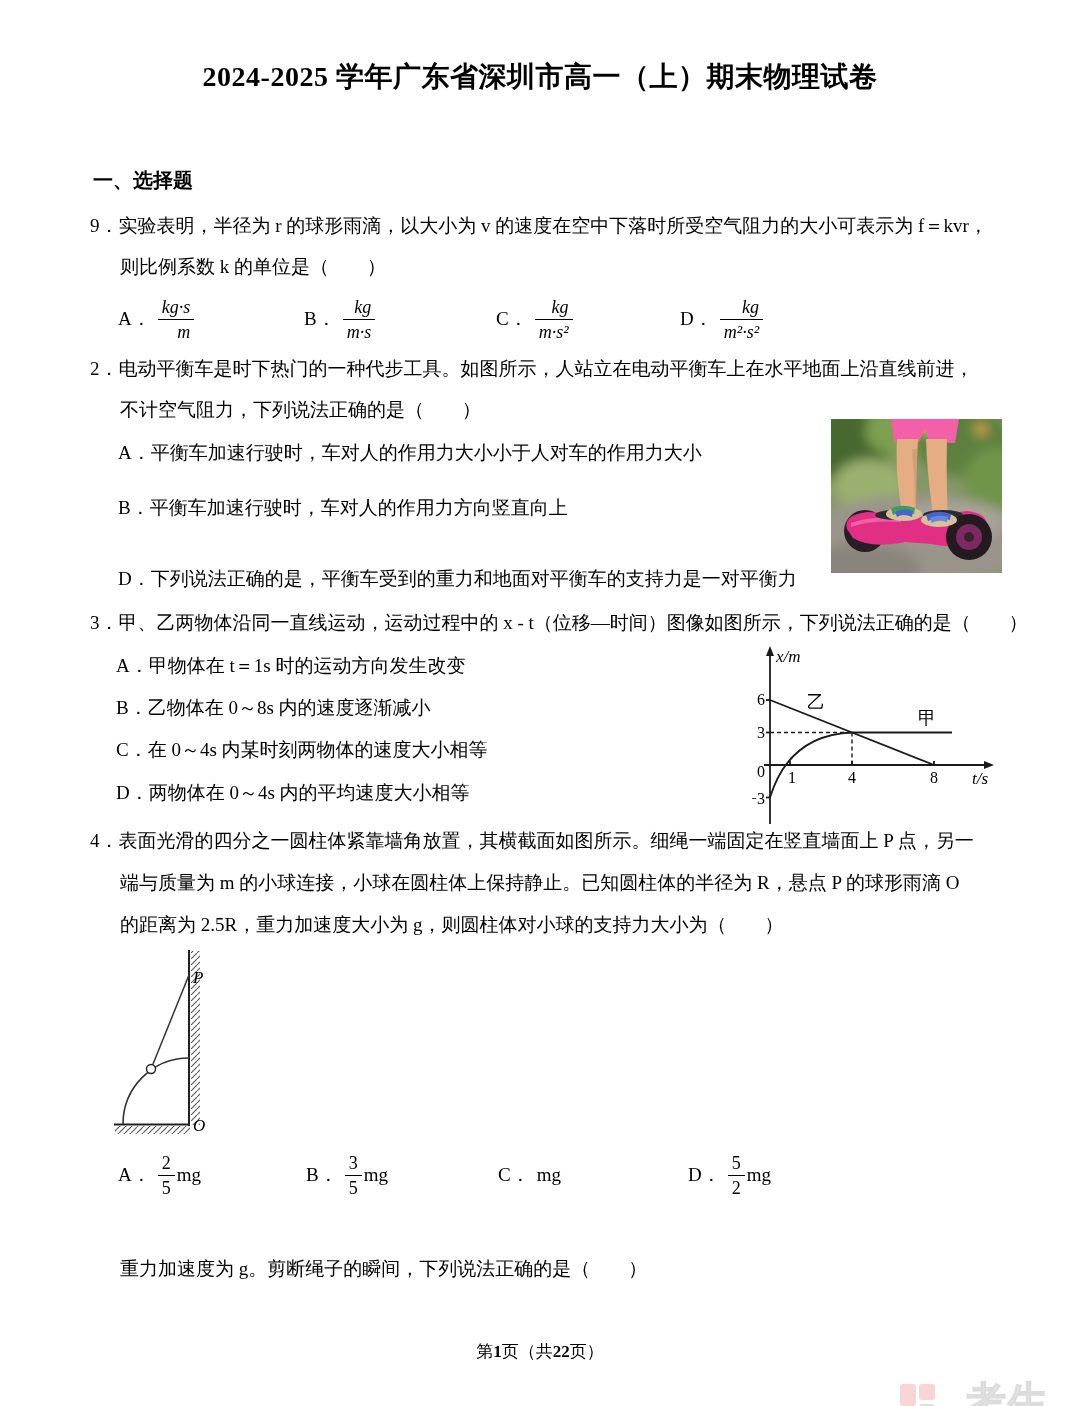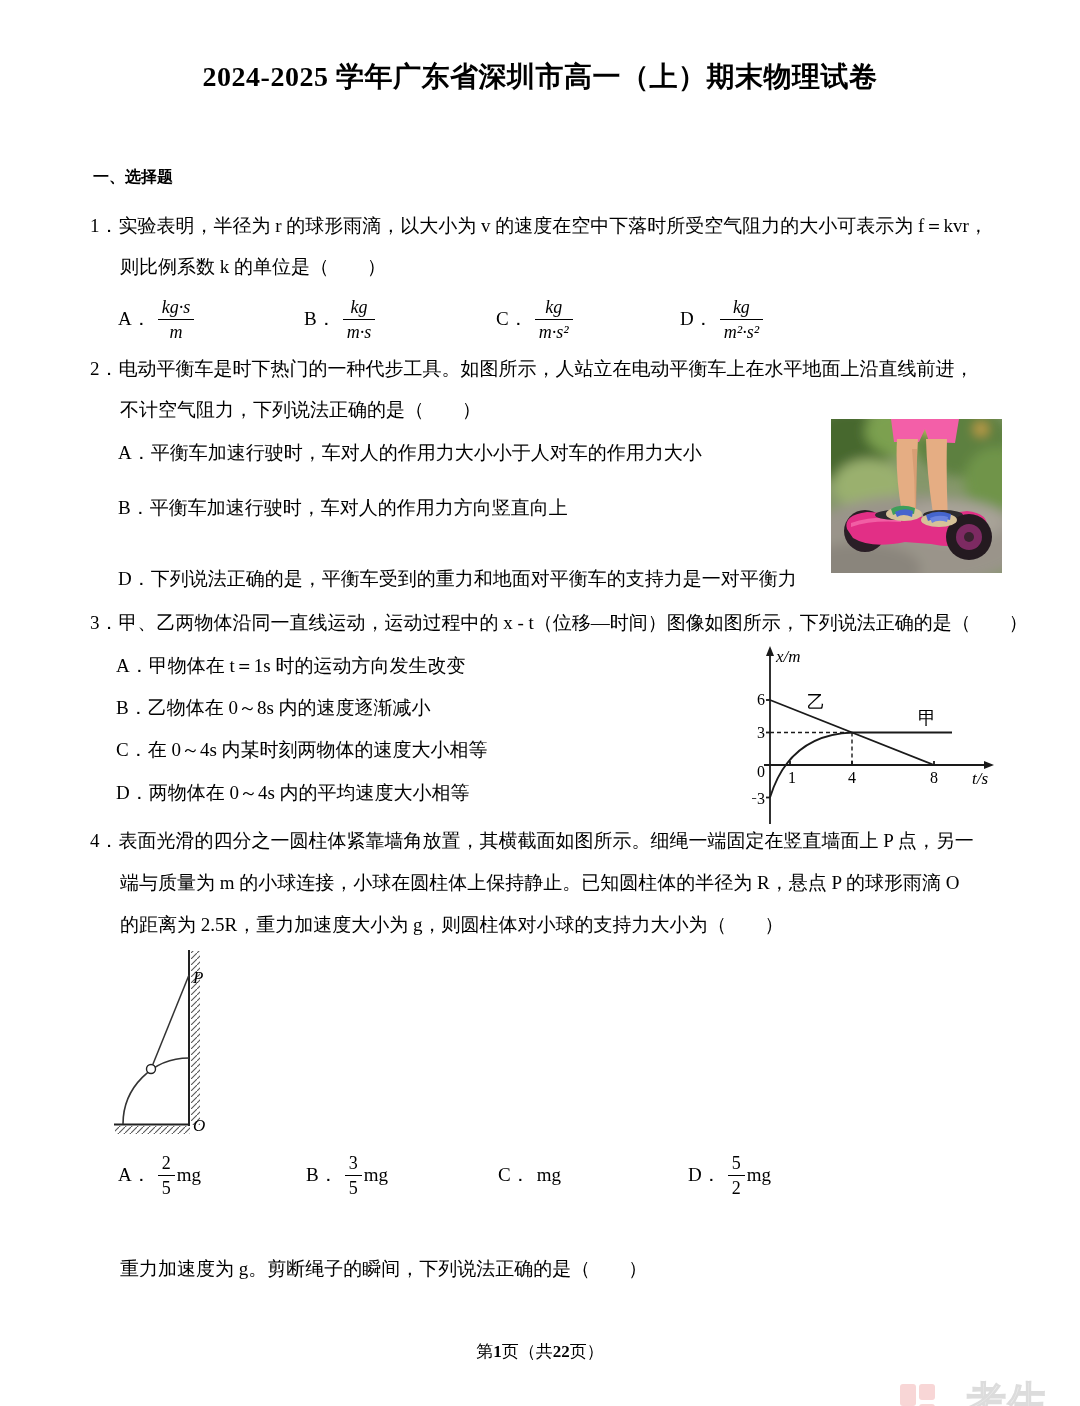--- a/index.html
+++ b/index.html
@@ -1,44 +1,44 @@
 <!DOCTYPE html>
 <html><head>
 <meta charset="utf-8">
 <style>
   html,body{margin:0;padding:0;background:#fff;}
   body{width:1080px;height:1406px;font-family:"Liberation Serif","DejaVu Serif",serif;color:#000;}
   .page{position:relative;width:1080px;height:1406px;overflow:hidden;background:#fff;margin-top:44px;}
   .line{position:absolute;font-size:19px;white-space:nowrap;line-height:1.25;}
   .title{position:absolute;left:0;top:14px;width:100%;text-align:center;font-size:28px;font-weight:bold;letter-spacing:0.5px;}
-  .section{position:absolute;font-size:16px;font-weight:bold;}
+  .section{position:absolute;font-size:20px;font-weight:bold;}
   .optfrac{position:absolute;display:flex;align-items:center;height:56px;font-size:19px;}
   .optfrac .lab{margin-right:7px;}
-  .frac{display:inline-block;text-align:center;line-height:1;font-size:18px;}
+  .frac{display:inline-block;text-align:right;line-height:1;font-size:18px;}
   .frac .fn{display:block;padding:0 4px 3px;border-bottom:1.4px solid #000;}
   .frac .fd{display:block;padding:3px 4px 0;}
   .units{font-style:italic;}
   .sfx{margin-left:2px;}
   sub{font-size:12px;line-height:0;}
   .footer{position:absolute;left:0;top:1296px;width:100%;text-align:center;font-size:17px;}
   .gtext{font-family:"Liberation Serif","DejaVu Serif",serif;}
   .wm-logo-block{position:absolute;border-radius:3px;}
   .wm-name{position:absolute;left:966px;top:1330px;font-size:40px;font-weight:bold;letter-spacing:2px;color:#efefef;-webkit-text-stroke:1.2px #dcdcdc;}
   .wm-domain{position:absolute;left:970px;top:1374px;font-size:18px;color:#d9d9d9;font-family:"Liberation Sans",sans-serif;letter-spacing:1px;}
 </style>
 </head>
 <body>
 
 <div class="page">
 
   <div class="title">2024-2025 学年广东省深圳市高一（上）期末物理试卷</div>
 
   <div class="section" style="left:93px;top:123px;">一、选择题</div>
 
-  <div class="line" style="left:90px;top:170px;">1．实验表明，半径为 r 的球形雨滴，以大小为 v 的速度在空中下落时所受空气阻力的大小可表示为 f＝kvr，</div>
+  <div class="line" style="left:90px;top:170px;">9．实验表明，半径为 r 的球形雨滴，以大小为 v 的速度在空中下落时所受空气阻力的大小可表示为 f＝kvr，</div>
   <div class="line" style="left:120px;top:211px;">则比例系数 k 的单位是（　　）</div>
 
   <div class="optfrac" style="left:118px;top:247px;">
     <span class="lab">A．</span>
     <span class="frac units">
         <span class="fn">kg·s</span>
         <span class="fd">m</span>
       </span>
   </div>
   <div class="optfrac" style="left:304px;top:247px;">

